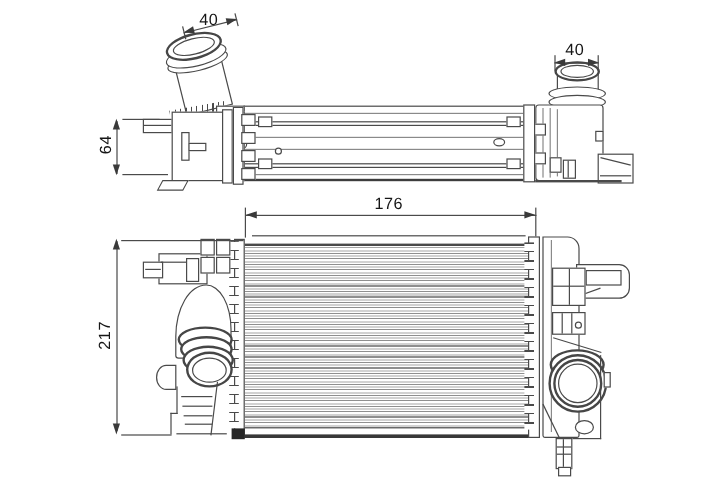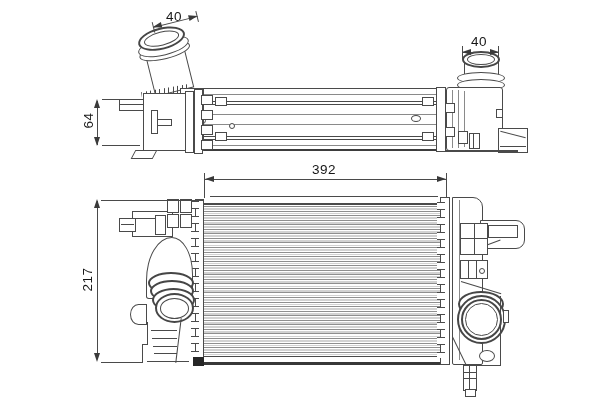--- a/index.html
+++ b/index.html
@@ -117,21 +117,21 @@
       <div class="dim vtx" style="left:80px;top:113px;">64</div>
       <div class="ln" style="left:97px;top:101px;width:1px;height:44px;"></div>
       <div class="tri tu" style="left:94px;top:99px;"></div>
       <div class="tri td" style="left:94px;top:137px;"></div>
       <div class="ln" style="left:102px;top:99px;width:31px;height:1px;"></div>
       <div class="ln" style="left:102px;top:145px;width:38px;height:1px;"></div>
     </div>
   </div>
 
   <div>
-    <div class="dim" style="left:312px;top:162px;">392</div>
+    <div class="dim" style="left:312px;top:162px;">176</div>
     <div class="ln" style="left:205px;top:179px;width:242px;height:1px;"></div>
     <div class="tri tl" style="left:205px;top:176px;"></div>
     <div class="tri tr" style="left:437px;top:176px;"></div>
     <div class="ln" style="left:204px;top:173px;width:1px;height:25px;"></div>
     <div class="ln" style="left:446px;top:173px;width:1px;height:27px;"></div>
   </div>
 
   <div>
 
     <div class="ln" style="left:210px;top:196px;width:228px;height:1px;"></div>

